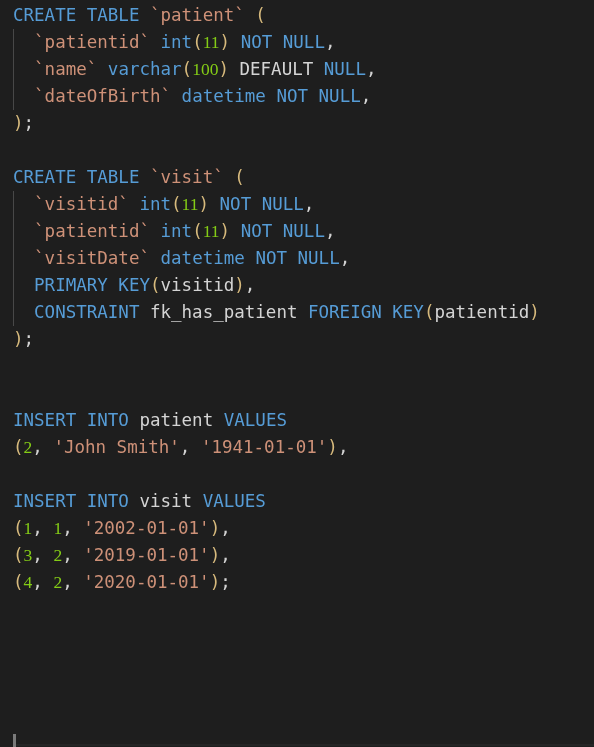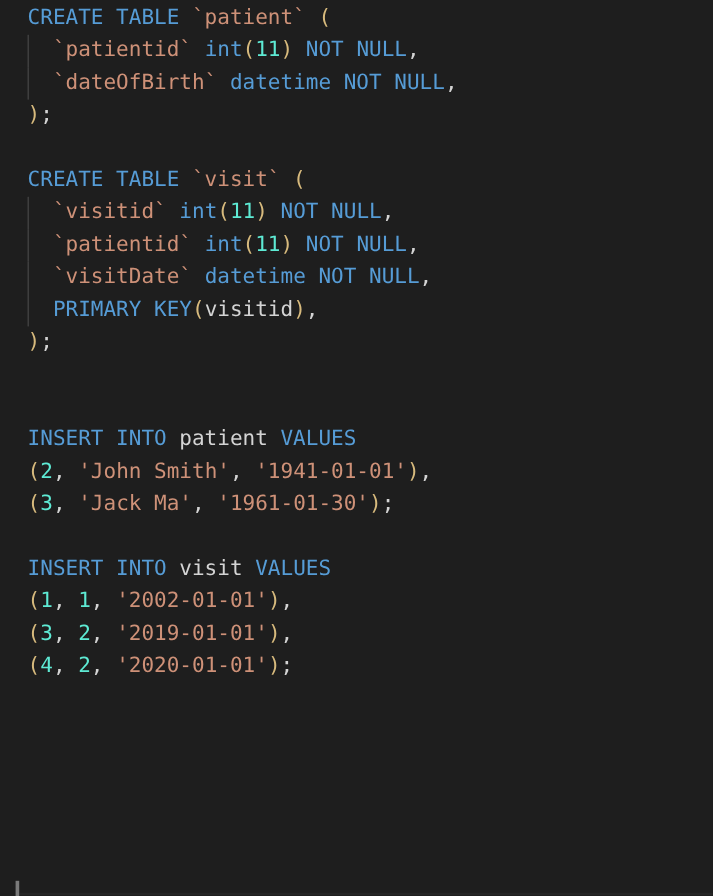--- a/index.html
+++ b/index.html
@@ -27,40 +27,39 @@
   .code-line {
     position: relative;
     height: 27px;
     line-height: 27px;
     font-size: 17.5px;
     letter-spacing: 0px;
     white-space: pre;
     color: #d4d4d4;
     padding-left: 13px;
     box-sizing: border-box;
-    margin-left: 10px;
   }
 
   
   .guide {
     position: absolute;
     top: 0;
     width: 1px;
     height: 27px;
     background: #484848;
   }
   .g1 { left: 13px; }
   .g2 { left: 34px; }
   .g3 { left: 55px; }
   .g4 { left: 76px; }
 
   
   .kw   { color: #569cd6; }   
   .str  { color: #ce9178; }   
-  .num  { color: #5eead4; }   
+  .num  { color: #84cc16; font-family: Liberation Serif, serif; }   
   .pn   { color: #d7ba7d; }   
   .id   { color: #d4d4d4; }   
 
   
   #bottom-indicator {
     position: absolute;
     left: 13px;
     bottom: 0px;
     width: 3px;
     height: 13px;
@@ -75,34 +74,35 @@
     background: #252525;
   }
 </style>
 </head>
 <body>
 
 <div id="editor">
   <div id="code-lines">
       <div class="code-line"><span class="kw">CREATE TABLE </span><span class="str">`patient`</span><span class="pn"> (</span></div>
       <div class="code-line"><span class="guide g1"></span><span class="id">  </span><span class="str">`patientid`</span><span class="id"> </span><span class="kw">int</span><span class="pn">(</span><span class="num">11</span><span class="pn">)</span><span class="id"> </span><span class="kw">NOT NULL</span><span class="id">,</span></div>
+      <div class="code-line"><span class="guide g1"></span><span class="id">  </span><span class="str">`name`</span><span class="id"> </span><span class="kw">varchar</span><span class="pn">(</span><span class="num">100</span><span class="pn">)</span><span class="id"> DEFAULT </span><span class="kw">NULL</span><span class="id">,</span></div>
       <div class="code-line"><span class="guide g1"></span><span class="id">  </span><span class="str">`dateOfBirth`</span><span class="id"> </span><span class="kw">datetime</span><span class="id"> </span><span class="kw">NOT NULL</span><span class="id">,</span></div>
       <div class="code-line"><span class="pn">)</span><span class="id">;</span></div>
       <div class="code-line">&nbsp;</div>
       <div class="code-line"><span class="kw">CREATE TABLE </span><span class="str">`visit`</span><span class="pn"> (</span></div>
       <div class="code-line"><span class="guide g1"></span><span class="id">  </span><span class="str">`visitid`</span><span class="id"> </span><span class="kw">int</span><span class="pn">(</span><span class="num">11</span><span class="pn">)</span><span class="id"> </span><span class="kw">NOT NULL</span><span class="id">,</span></div>
       <div class="code-line"><span class="guide g1"></span><span class="id">  </span><span class="str">`patientid`</span><span class="id"> </span><span class="kw">int</span><span class="pn">(</span><span class="num">11</span><span class="pn">)</span><span class="id"> </span><span class="kw">NOT NULL</span><span class="id">,</span></div>
       <div class="code-line"><span class="guide g1"></span><span class="id">  </span><span class="str">`visitDate`</span><span class="id"> </span><span class="kw">datetime</span><span class="id"> </span><span class="kw">NOT NULL</span><span class="id">,</span></div>
       <div class="code-line"><span class="guide g1"></span><span class="id">  </span><span class="kw">PRIMARY KEY</span><span class="pn">(</span><span class="id">visitid</span><span class="pn">)</span><span class="id">,</span></div>
+      <div class="code-line"><span class="guide g1"></span><span class="id">  </span><span class="kw">CONSTRAINT</span><span class="id"> fk_has_patient </span><span class="kw">FOREIGN KEY</span><span class="pn">(</span><span class="id">patientid</span><span class="pn">)</span></div>
       <div class="code-line"><span class="pn">)</span><span class="id">;</span></div>
       <div class="code-line">&nbsp;</div>
       <div class="code-line">&nbsp;</div>
       <div class="code-line"><span class="kw">INSERT INTO</span><span class="id"> patient </span><span class="kw">VALUES</span></div>
       <div class="code-line"><span class="pn">(</span><span class="num">2</span><span class="id">, </span><span class="str">'John Smith'</span><span class="id">, </span><span class="str">'1941-01-01'</span><span class="pn">)</span><span class="id">,</span></div>
-      <div class="code-line"><span class="pn">(</span><span class="num">3</span><span class="id">, </span><span class="str">'Jack Ma'</span><span class="id">, </span><span class="str">'1961-01-30'</span><span class="pn">)</span><span class="id">;</span></div>
       <div class="code-line">&nbsp;</div>
       <div class="code-line"><span class="kw">INSERT INTO</span><span class="id"> visit </span><span class="kw">VALUES</span></div>
       <div class="code-line"><span class="pn">(</span><span class="num">1</span><span class="id">, </span><span class="num">1</span><span class="id">, </span><span class="str">'2002-01-01'</span><span class="pn">)</span><span class="id">,</span></div>
       <div class="code-line"><span class="pn">(</span><span class="num">3</span><span class="id">, </span><span class="num">2</span><span class="id">, </span><span class="str">'2019-01-01'</span><span class="pn">)</span><span class="id">,</span></div>
       <div class="code-line"><span class="pn">(</span><span class="num">4</span><span class="id">, </span><span class="num">2</span><span class="id">, </span><span class="str">'2020-01-01'</span><span class="pn">)</span><span class="id">;</span></div>
     </div>
   <div id="bottom-rule"></div>
   <div id="bottom-indicator"></div>
 </div>
 

